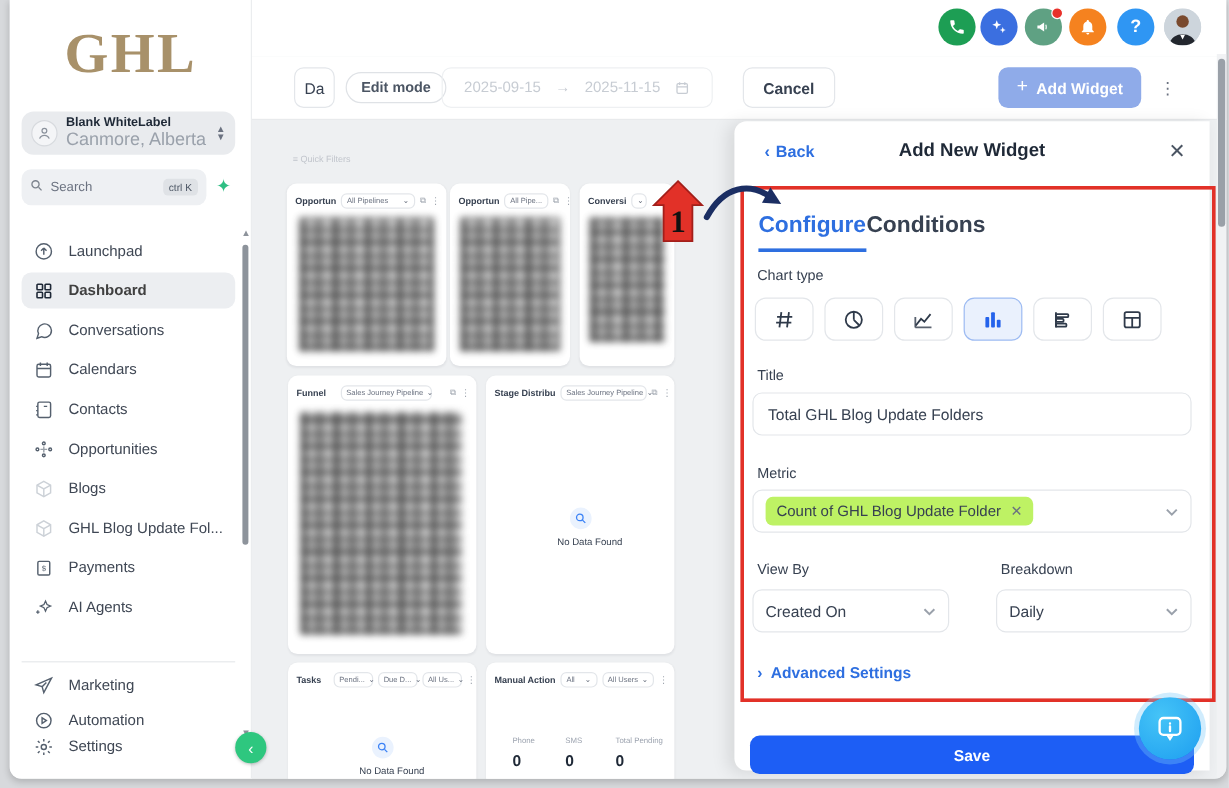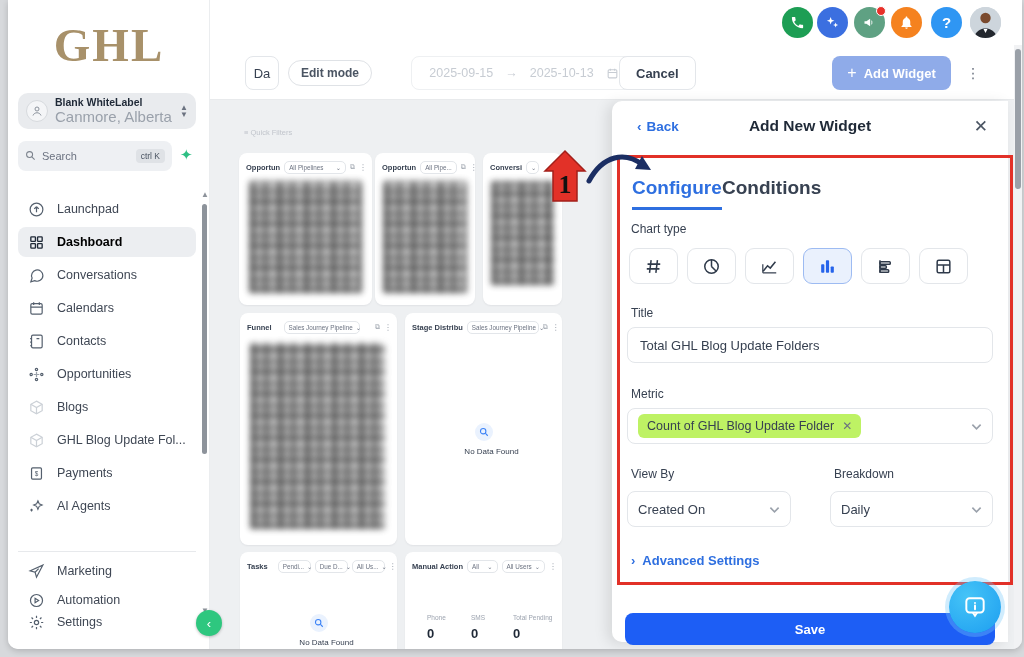--- a/index.html
+++ b/index.html
@@ -15,39 +15,39 @@
   .account .nm { margin-left:7px; line-height:1.15; }
   .account .nm .n1 { font-size:10.5px; font-weight:bold; color:#1f2937; }
   .account .nm .n2 { font-size:15px; color:#9aa1ab; }
   .account .chev { margin-left:auto; color:#6b7280; font-size:8px; line-height:.9; text-align:center; }
   .search { position:absolute; left:10px; top:141px; width:154px; height:30px; background:#eef0f3; border-radius:8px; display:flex; align-items:center; padding:0 7px; cursor:text; }
   .search .q { color:#7c838d; margin-right:6px; }
   .search .ph { font-size:11px; color:#6b7280; }
   .search .kbd { margin-left:auto; background:#dfe2e6; border-radius:4px; font-size:8.5px; color:#4b5563; padding:2px 5px; }
   .spark { position:absolute; left:172px; top:146px; color:#2fbf84; font-size:15px; cursor:pointer; }
   .menu-item { position:absolute; left:10px; width:178px; height:30px; display:flex; align-items:center; padding:0 10px; border-radius:8px; cursor:pointer; color:#3f4754; }
-  .menu-item.active { background:#eceef1; color:#000000; }
+  .menu-item.active { background:#eceef1; color:#404040; }
   .menu-item .mi { width:17px; height:17px; margin-right:12px; flex:0 0 17px; }
   .menu-item .ml { font-size:12.5px; white-space:nowrap; overflow:hidden; }
   .menu-item.active .ml { font-weight:bold; }
   .sdiv { position:absolute; left:10px; top:551px; width:178px; height:1px; background:#e7e9ec; }
   .sb-scroll { position:absolute; left:192px; top:190px; width:10px; height:425px; z-index:6; }
   .sb-scroll .arr { position:absolute; left:1px; color:#8d939b; font-size:8px; }
   .sb-thumb { position:absolute; left:2px; top:14px; width:5px; height:250px; background:#8d939b; border-radius:3px; }
   .collapse-btn { position:absolute; left:188px; top:610px; width:26px; height:26px; border-radius:50%; background:#2ec77f; color:#fff; z-index:7; display:flex; align-items:center; justify-content:center; font-size:13px; cursor:pointer; box-shadow:0 1px 3px rgba(0,0,0,.25); }
 
   
   .topbar { position:absolute; left:202px; top:0; width:812px; height:47px; background:#fff; z-index:4; }
   .circ { position:absolute; top:7px; width:31px; height:31px; border-radius:50%; display:flex; align-items:center; justify-content:center; color:#fff; cursor:pointer; }
   .dot { position:absolute; width:10px; height:10px; border-radius:50%; background:#e8312a; top:-1px; right:-1px; border:1.5px solid #fff; }
 
   .toolbar { position:absolute; left:202px; top:47px; width:812px; height:53px; background:#fff; border-bottom:1px solid #e8eaec; z-index:4; }
   .btn { position:absolute; top:9px; height:34px; background:#fff; border:1px solid #e3e6ea; border-radius:8px; display:flex; align-items:center; justify-content:center; font-size:13px; color:#374151; cursor:pointer; }
   .pill { position:absolute; top:13px; height:26px; border:1px solid #dfe2e6; border-radius:13px; display:flex; align-items:center; padding:0 12px; font-size:12px; font-weight:bold; color:#4b5563; cursor:pointer; }
-  .daterange { position:absolute; left:158px; top:9px; width:226px; height:34px; border:1px solid #eef0f2; border-radius:8px; display:flex; align-items:center; justify-content:center; gap:12px; font-size:12.5px; color:#c7ccd3; cursor:default;margin-left:43px; }
+  .daterange { position:absolute; left:158px; top:9px; width:226px; height:34px; border:1px solid #eef0f2; border-radius:8px; display:flex; align-items:center; justify-content:center; gap:12px; font-size:12.5px; color:#c7ccd3; cursor:default; }
   .btn-group { position:absolute; left:409px; top:9px; height:34px; border:1px solid #e3e6ea; border-radius:8px; display:flex; background:#fff; }
   .btn-group .seg { display:flex; align-items:center; padding:0 16px; font-size:13px; font-weight:bold; color:#374151; cursor:pointer; }
   .btn-group .seg + .seg { border-left:1px solid #e8eaec; }
   .addwidget { position:absolute; left:622px; top:9px; width:119px; height:34px; background:#8fabe9; border-radius:8px; color:#fff; font-size:13px; font-weight:bold; display:flex; align-items:center; justify-content:center; gap:7px; cursor:pointer; }
   .kebab { position:absolute; left:753px; top:12px; width:20px; height:28px; color:#6b7280; font-size:14px; letter-spacing:0; display:flex; align-items:center; justify-content:center; cursor:pointer; }
 
   
   .content { position:absolute; left:202px; top:100px; width:804px; height:549px; background:#eef0f2; z-index:1; }
   .qf { position:absolute; left:34px; top:28px; font-size:7.5px; color:#c1c5cc; cursor:pointer; }
   .card { position:absolute; background:#fff; border-radius:8px; box-shadow:0 1px 2px rgba(16,24,40,.06); }
@@ -268,21 +268,21 @@
         </svg>
     </div>
   </div>
 
   <div class="toolbar">
     <div class="btn" style="left:35px; width:34px;">Da</div>
     <div class="pill" style="left:78px;">Edit mode</div>
     <div class="daterange">
       <span>2025-09-15</span>
       <span>→</span>
-      <span>2025-10-13</span>
+      <span>2025-11-15</span>
       <svg width="13" height="13" viewBox="0 0 24 24" fill="none" stroke="#c7ccd3" stroke-width="2">
           <rect x="4" y="5" width="16" height="15" rx="2"></rect>
           <path d="M8 3v4M16 3v4M4 10h16"></path>
         </svg>
     </div>
     <div class="btn-group">
       <div class="seg">Cancel</div>
     </div>
     <div class="addwidget">
       <span style="font-size:16px; font-weight:normal;">+</span>

